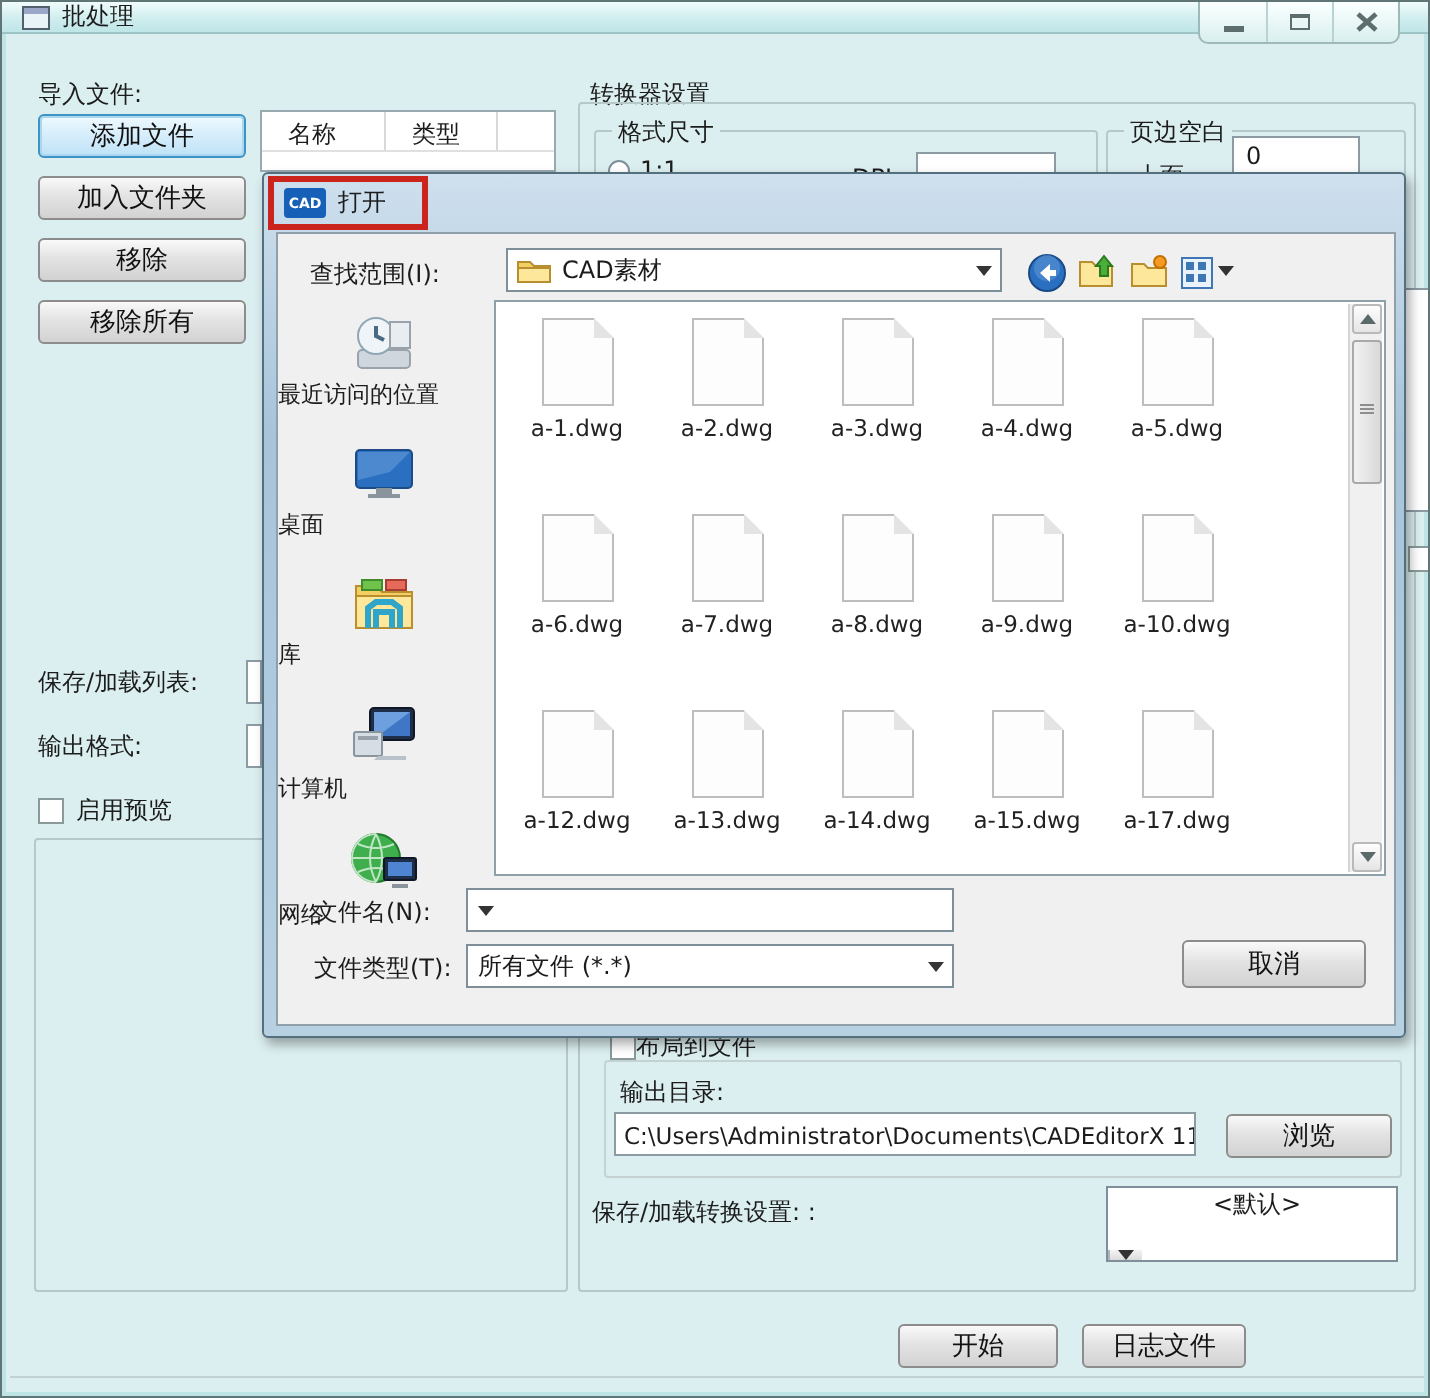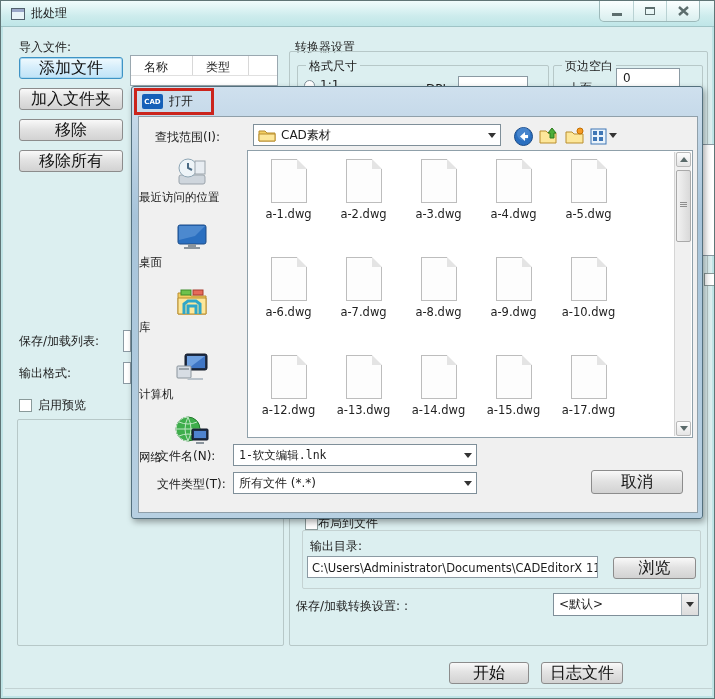--- a/index.html
+++ b/index.html
@@ -3,37 +3,37 @@
 <meta charset="utf-8">
 <style>
   * { margin:0; padding:0; box-sizing:border-box; }
   html,body { width:715px; height:699px; }
   body { font-family:"DejaVu Sans","Liberation Sans",sans-serif; font-size:12px; color:#1c1c1c; background:#888; }
   #app { position:relative; width:715px; height:699px; overflow:hidden;
          background:#dceff0; border:1px solid #5f7576; box-shadow:inset 0 0 0 2px #bfe4e6; }
   .abs { position:absolute; }
 
   
-  #titlebar { left:0; top:0; width:715px; height:26px;
+  #titlebar { left:0; top:0; width:715px; height:16px;
     background:linear-gradient(#f0fcfc,#cdeced 60%,#bfe6e8); border-bottom:1px solid #9fc4c6;
     display:flex; align-items:center; padding-left:10px; }
   #title-icon { width:14px; height:12px; background:#e8f4f8; border:1px solid #51606c; margin-right:6px;
     box-shadow:inset 0 3px 0 #9aa7c8; }
   #win-controls { right:14px; top:0; height:21px; display:flex;
     background:linear-gradient(#fbffff,#d9efef); border:1px solid #9db9ba; border-top:none;
     border-radius:0 0 5px 5px; overflow:hidden; }
   .wc-btn { width:33px; height:100%; display:flex; align-items:center; justify-content:center;
     border-left:1px solid #b9d2d3; cursor:default; }
   .wc-btn:first-child { border-left:none; }
   .glyph-min { width:10px; height:3px; background:#5d6e6e; margin-top:6px; }
   .glyph-max { width:10px; height:8px; border:1px solid #5d6e6e; border-top:2px solid #5d6e6e; }
 
   
   .btn { background:linear-gradient(#f9f9f9,#e3e3e3 45%,#d2d2d2); border:1px solid #8c8c8c;
-    border-radius:3px; display:flex; align-items:center; justify-content:center; font-size:16px; color:#111; }
+    border-radius:3px; display:flex; align-items:center; justify-content:center; font-size:13px; color:#111; }
   .btn.primary { border:1px solid #3e93c5; box-shadow:inset 0 0 0 1px #a8d7ef;
     background:linear-gradient(#f0fafe,#d7eefb 45%,#bfe3f7); }
   .label { white-space:nowrap;text-align:center; }
   .inputbox { background:#fff; border:1px solid #8b9aa3; }
   .combo { background:#fff; border:1px solid #7f8f99; display:flex; align-items:center; }
   .combo .tx { flex:1; padding-left:5px; overflow:hidden; white-space:nowrap; }
   .drop { width:17px; align-self:stretch; display:flex; align-items:center; justify-content:center;
     background:linear-gradient(#f4f4f4,#dcdcdc); border-left:1px solid #aab6bd; }
   .tri-down { width:0; height:0; border-left:4px solid transparent; border-right:4px solid transparent;
     border-top:5px solid #333; }
@@ -166,21 +166,21 @@
   <div class="abs" style="left:304px; top:514px; display:flex; align-items:center; gap:0;">
     <span class="checkbox"></span>
     <span>布局到文件</span>
   </div>
   <div class="abs groupbox" style="left:301px; top:529px; width:399px; height:59px; border-color:#c4d2d2;"></div>
   <div class="abs label" style="left:309px; top:537px;">输出目录:</div>
   <div class="abs inputbox" style="left:306px; top:555px; width:291px; height:22px; padding:4px 0 0 4px; overflow:hidden; white-space:nowrap; font-size:11.5px;">C:\Users\Administrator\Documents\CADEditorX 11\D</div>
   <div class="abs btn" style="left:612px; top:556px; width:83px; height:22px;">浏览</div>
 
   <div class="abs label" style="left:295px; top:597px;">保存/加载转换设置: :</div>
-  <div class="abs combo" style="left:552px; top:592px; width:146px; height:23px;">
+  <div class="abs combo" style="left:552px; top:592px; width:146px; height:38px;flex-direction:column;">
     <span class="tx">&lt;默认&gt;</span>
     <span class="drop">
         <span class="tri-down"></span>
       </span>
   </div>
 
   <div class="abs footer-line"></div>
   <div class="abs btn" style="left:448px; top:661px; width:80px; height:22px;">开始</div>
   <div class="abs btn" style="left:540px; top:661px; width:82px; height:22px;">日志文件</div>
 
@@ -347,21 +347,20 @@
               </div>
           </div>
           <div class="sb-btn" style="bottom:0;">
               <span class="tri-dn"></span>
             </div>
         </div>
       </div>
 
       <div class="abs label" style="left:18px; top:331px;">文件名(N):</div>
       <div class="abs combo" style="left:94px; top:327px; width:244px; height:22px;">
-        <span class="tx" style="font-family:'DejaVu Sans Mono',monospace; font-size:11.5px;">1-软文编辑.lnk</span>
         <span class="drop" style="background:none; border-left:none;">
             <span class="tri-down"></span>
           </span>
       </div>
 
       <div class="abs label" style="left:18px; top:359px;">文件类型(T):</div>
       <div class="abs combo" style="left:94px; top:355px; width:244px; height:22px;">
         <span class="tx">所有文件 (*.*)</span>
         <span class="drop" style="background:none; border-left:none;">
             <span class="tri-down"></span>

